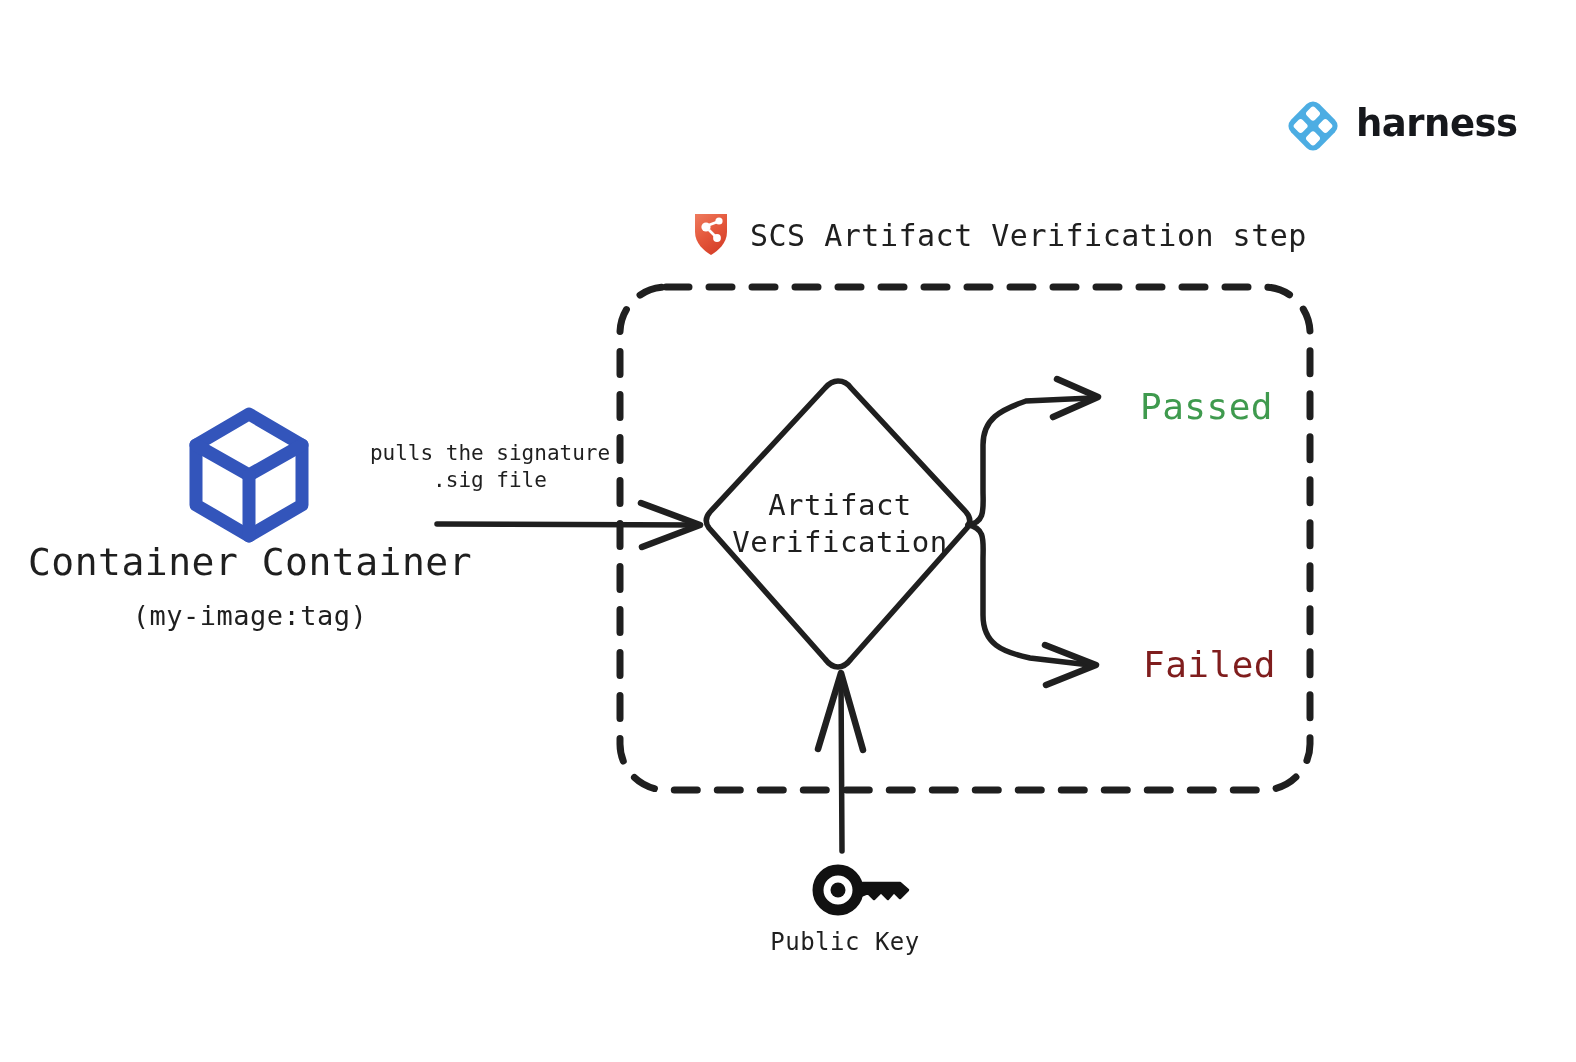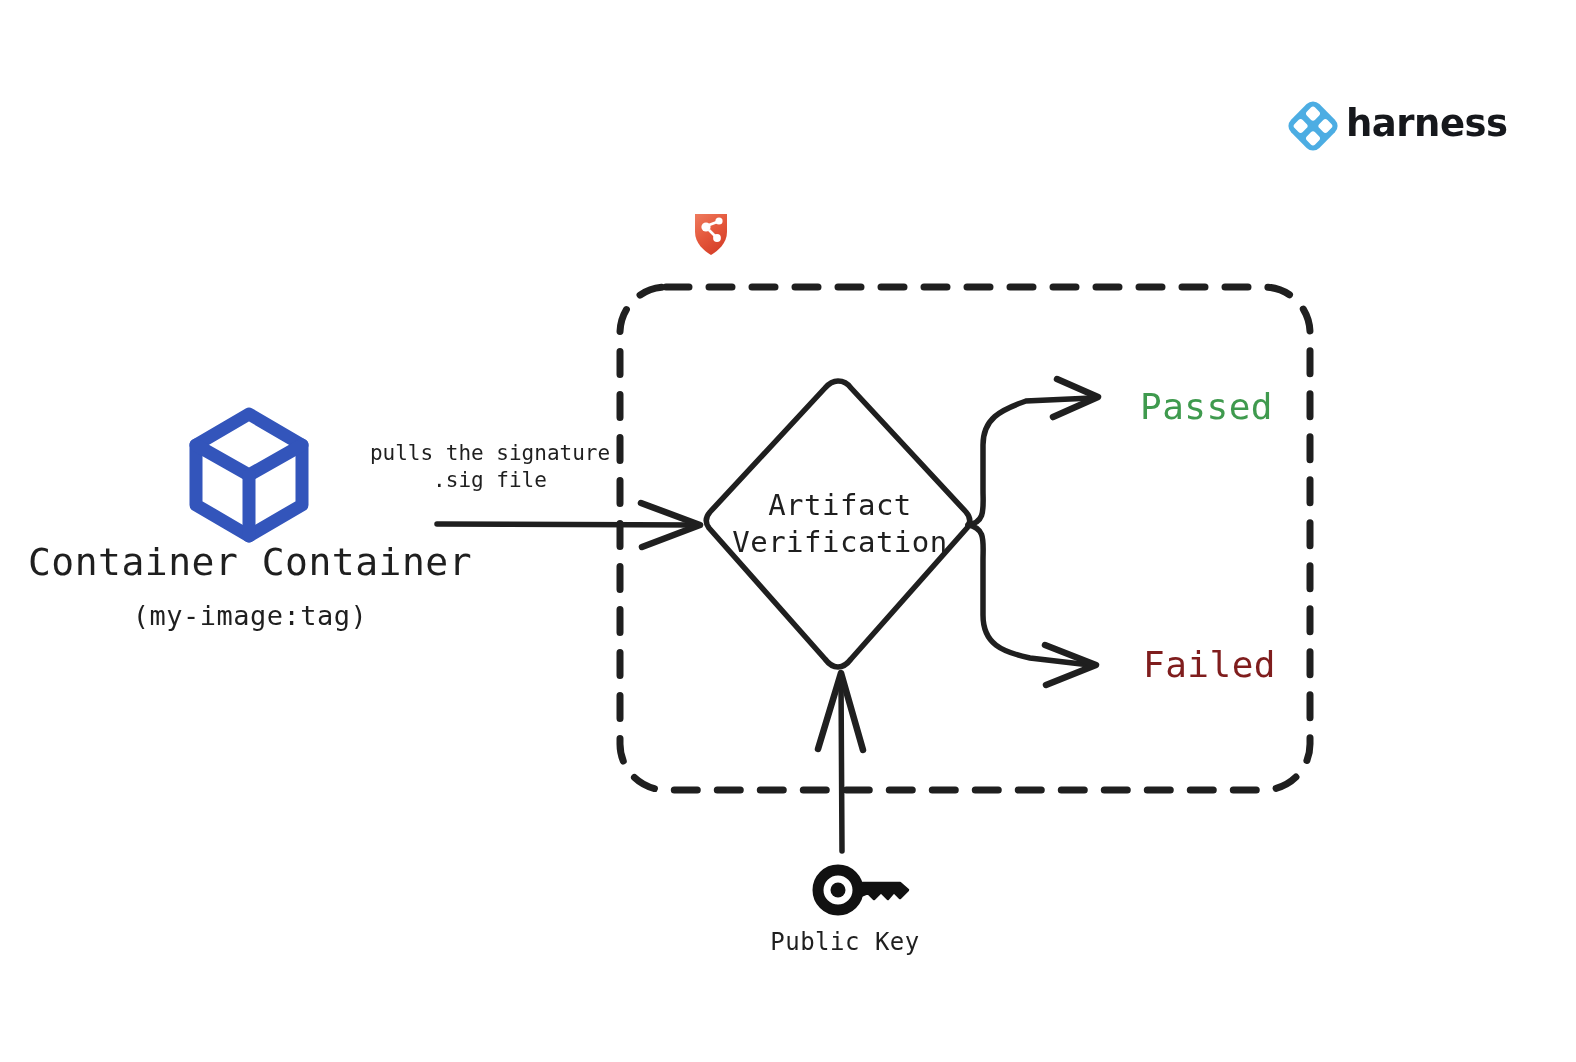--- a/index.html
+++ b/index.html
@@ -22,21 +22,21 @@
     height: 1062px;
   }
   .abs { position: absolute; }
 
   
   #brand {
     left: 1290px;
     top: 100px;
     display: flex;
     align-items: center;
-    gap: 10px;
+    gap: 20px;
   }
   #brand .wordmark {
     font-family: "DejaVu Sans", "Liberation Sans", sans-serif;
     font-size: 37px;
     font-weight: 700;
     letter-spacing: -0.5px;
     color: #16181c;
     line-height: 1;
   }
 
@@ -202,20 +202,21 @@
   </g>
 </svg>
 
 <div id="brand" class="abs">
   <div style="width:46px;height:46px;"></div>
   <div class="wordmark">harness</div>
 </div>
 
 <div id="step-title-row" class="abs">
   <div style="width:42px;height:46px;"></div>
+  <div class="title-text">SCS Artifact Verification step</div>
 </div>
 
 <div id="container-registry-label" class="abs node-label">Container Container</div>
 
 <div id="container-registry-sublabel" class="abs node-label">(my-image:tag)</div>
 
 <div id="edge-annotation" class="abs">pulls the signature
 .sig file</div>
 
 <div id="diamond-label" class="abs node-label" style="white-space:pre-line;">Artifact

